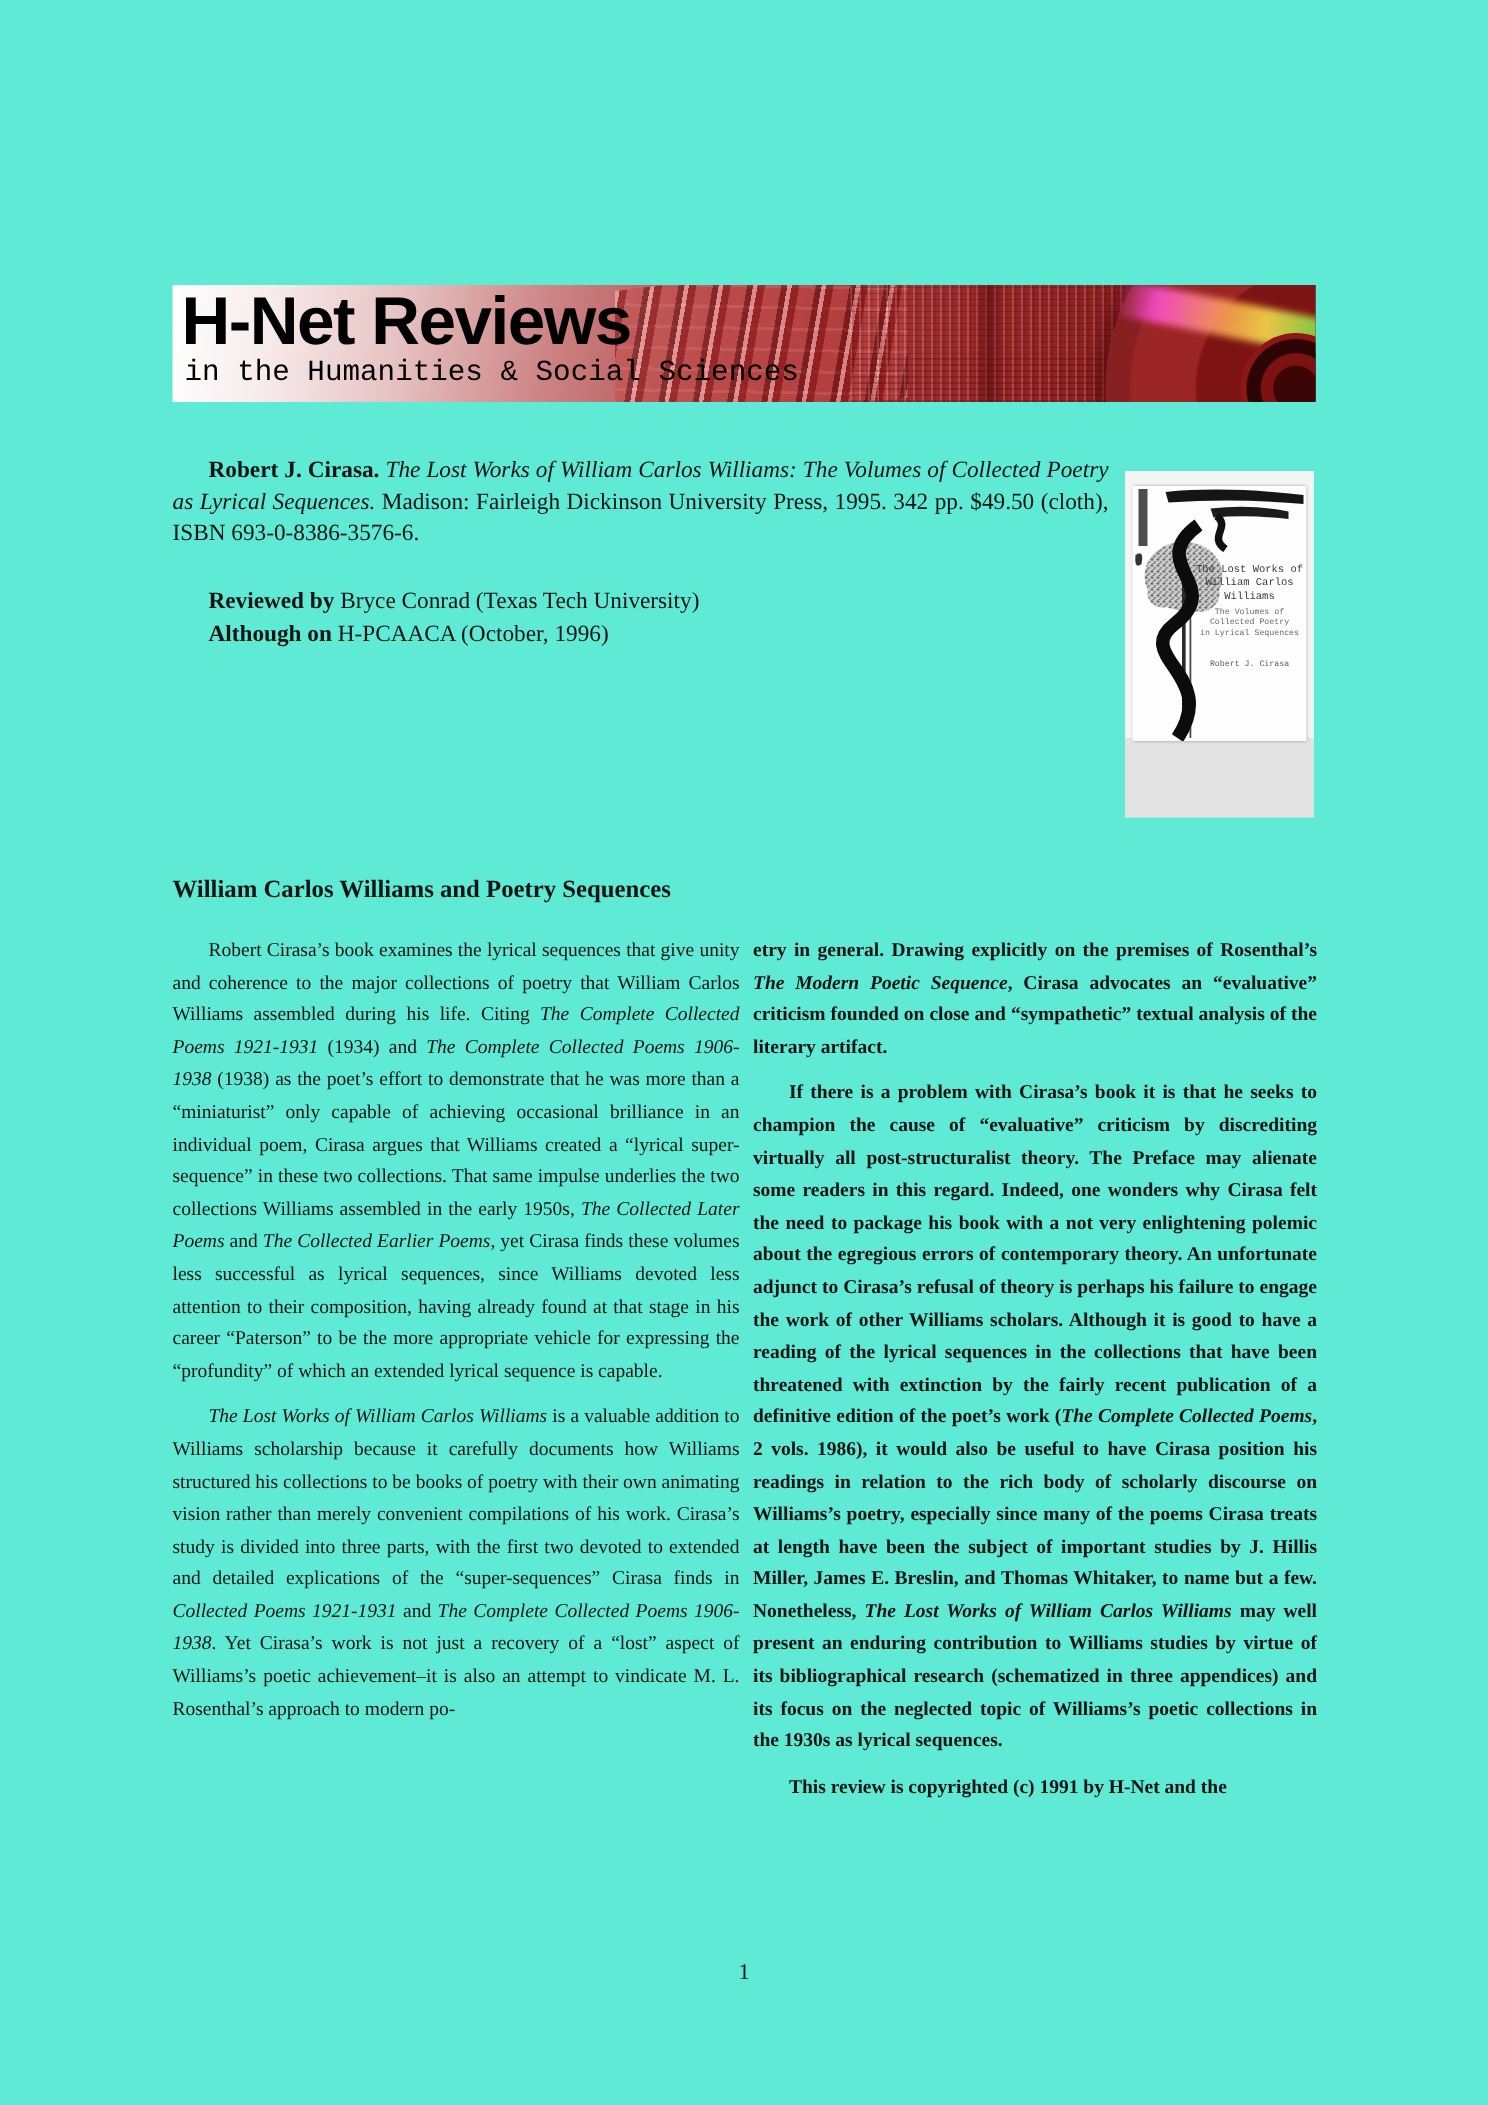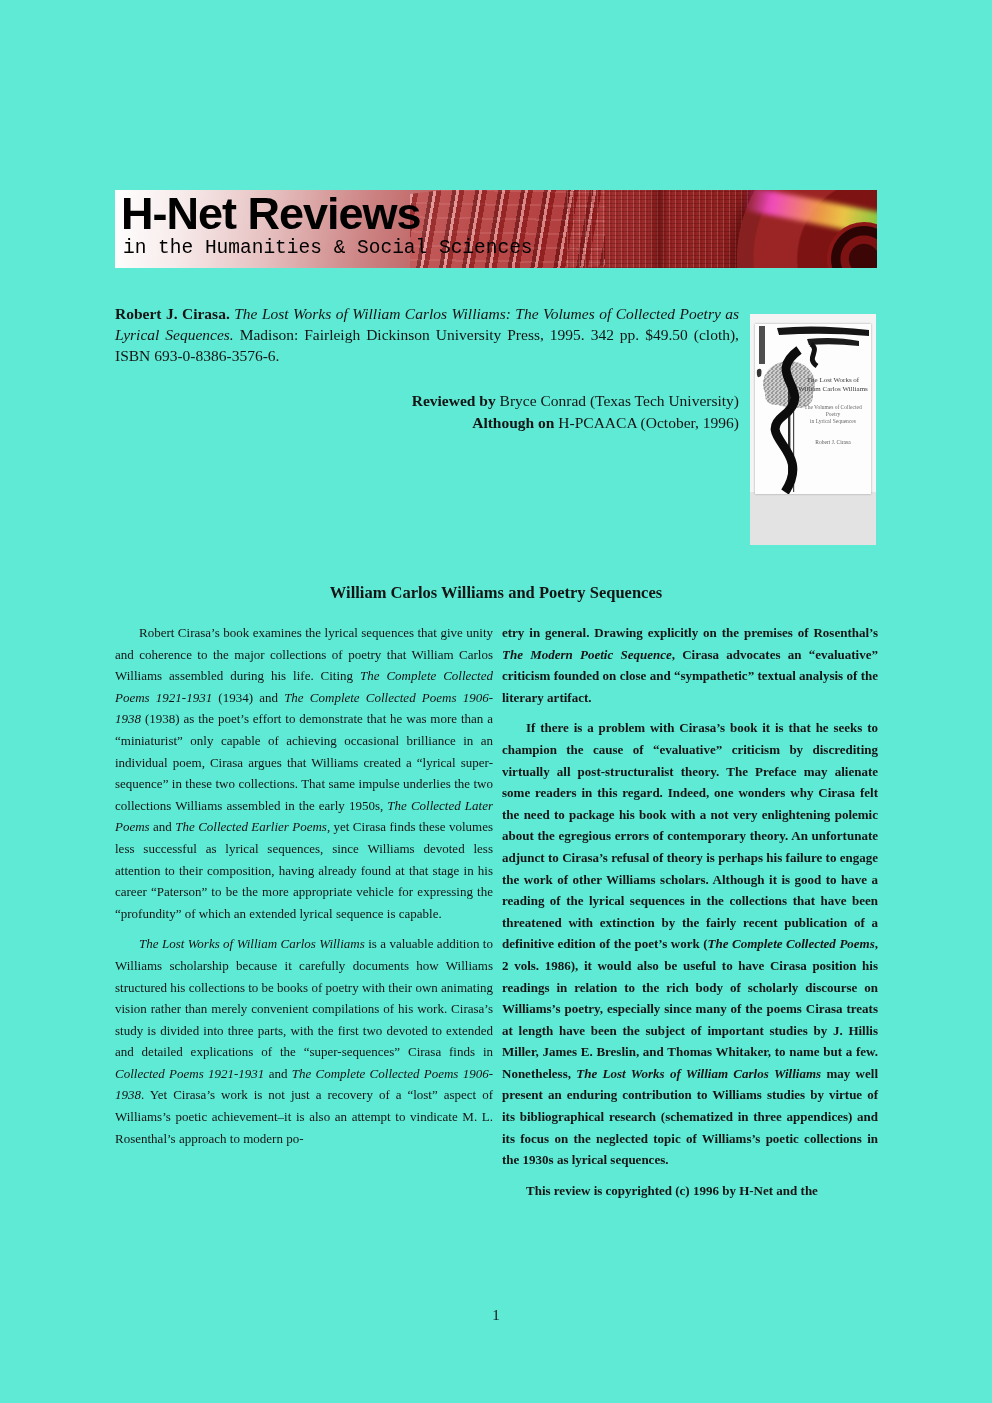--- a/index.html
+++ b/index.html
@@ -2,21 +2,21 @@
 <html><head>
 <meta charset="utf-8">
 <style>
   html,body { margin:0; padding:0; background:#888; }
   .page {
     position:relative; width:992px; height:1403px; margin:0 auto;
     background:#5eead4; overflow:hidden;
     font-family:"Liberation Serif", serif; color:#141414;
   }
   .it { font-style:italic; }
-  .bd { font-weight:bold; }
+  .bd { font-weight:bold;margin-left:24px; }
 
   
   .banner {
     position:absolute; left:115px; top:190px; width:762px; height:78px;
     overflow:hidden;
     background:linear-gradient(97deg,#ffffff 0%,#f7eaea 9%,#e7c2c2 20%,#cd8484 33%,
       #b54f4f 47%,#a23232 60%,#912222 73%,#821818 86%,#761212 100%);
   }
   .banner-keyboard {
     position:absolute; left:295px; top:-8px; width:195px; height:95px;
@@ -58,40 +58,40 @@
     position:absolute; left:8px; top:47px; z-index:3;
     font-family:Liberation Mono, monospace; font-size:19.5px; color:#000;
   }
 
   
   .citation {
     position:absolute; left:115px; top:303px; width:624px;
     font-size:15.5px; line-height:21px; text-align:justify;
   }
   .review-meta { position:absolute; left:115px; top:390px; width:624px;
-    font-size:15.5px; line-height:21.5px;text-align:right; }
+    font-size:15.5px; line-height:21.5px; }
 
   
   .cover-scan {
     position:absolute; left:750px; top:314px; width:126px; height:231px;
     background:linear-gradient(#f4f4f4 0 77%, #e3e3e3 77% 100%);
   }
   .cover-book {
     position:absolute; left:5px; top:10px; width:116px; height:170px;
-    background:#fdfdfd; box-shadow:0 0 2px rgba(0,0,0,.35);
+    background:#fdfdfd; box-shadow:0 0 2px rgba(0,0,0,.35);font-family:Liberation Mono, monospace;
   }
   .cover-art { position:absolute; left:0; top:0; }
   .cover-text { position:absolute; left:42px; right:2px; text-align:center; color:#3c3c3c; }
   .cover-title-block { top:52px; font-size:7px; line-height:9px; }
   .cover-subtitle-block { top:80px; font-size:5.5px; line-height:7px; color:#6a6a6a; }
   .cover-author-block { top:115px; font-size:5.5px; color:#5a5a5a; }
 
   
   .article-heading {
-    position:absolute; left:115px; top:583px; width:762px; text-align:center;
+    position:absolute; left:115px; top:583px; width:762px; text-align:left;
     font-weight:700; font-size:16.5px;
   }
   .column { position:absolute; top:622px; }
   .column-left  { left:115px; width:378px; }
   .column-right { left:502px; width:376px;font-weight:bold; }
   .body-para {
     margin:0 0 9px 0; font-size:13px; line-height:21.6px;
     text-align:justify; hyphens:none;
   }
   .body-para.indent { text-indent:24px; }
@@ -165,18 +165,18 @@
 
   <div class="article-heading">William Carlos Williams and Poetry Sequences</div>
 
   <div class="column column-left">
       <p class="body-para indent"><span>Robert Cirasa’s book examines the lyrical sequences that give unity and coherence to the major collections of poetry that William Carlos Williams assembled during his life.  Citing </span><span class="it">The Complete Collected Poems 1921-1931</span><span> (1934) and </span><span class="it">The Complete Collected Poems 1906-1938</span><span> (1938) as the poet’s effort to demonstrate that he was more than a “miniaturist” only capable of achieving occasional brilliance in an individual poem, Cirasa argues that Williams created a “lyrical super-sequence” in these two collections.  That same impulse underlies the two collections Williams assembled in the early 1950s, </span><span class="it">The Collected Later Poems</span><span> and </span><span class="it">The Collected Earlier Poems</span><span>, yet Cirasa finds these volumes less successful as lyrical sequences, since Williams devoted less attention to their composition, having already found at that stage in his career “Paterson” to be the more appropriate vehicle for expressing the “profundity” of which an extended lyrical sequence is capable.</span></p>
       <p class="body-para indent"><span class="it">The Lost Works of William Carlos Williams</span><span> is a valuable addition to Williams scholarship because it carefully documents how Williams structured his collections to be books of poetry with their own animating vision rather than merely convenient compilations of his work. Cirasa’s study is divided into three parts, with the first two devoted to extended and detailed explications of the “super-sequences” Cirasa finds in </span><span class="it">Collected Poems 1921-1931</span><span> and </span><span class="it">The Complete Collected Poems 1906-1938</span><span>.  Yet Cirasa’s work is not just a recovery of a “lost” aspect of Williams’s poetic achievement–it is also an attempt to vindicate M. L. Rosenthal’s approach to modern po-</span></p>
     </div>
   <div class="column column-right">
       <p class="body-para"><span>etry in general.  Drawing explicitly on the premises of Rosenthal’s </span><span class="it">The Modern Poetic Sequence</span><span>, Cirasa advocates an “evaluative” criticism founded on close and “sympathetic” textual analysis of the literary artifact.</span></p>
       <p class="body-para indent"><span>If there is a problem with Cirasa’s book it is that he seeks to champion the cause of “evaluative” criticism by discrediting virtually all post-structuralist theory.  The Preface may alienate some readers in this regard.  Indeed, one wonders why Cirasa felt the need to package his book with a not very enlightening polemic about the egregious errors of contemporary theory.  An unfortunate adjunct to Cirasa’s refusal of theory is perhaps his failure to engage the work of other Williams scholars. Although it is good to have a reading of the lyrical sequences in the collections that have been threatened with extinction by the fairly recent publication of a definitive edition of the poet’s work (</span><span class="it">The Complete Collected Poems</span><span>, 2 vols.  1986), it would also be useful to have Cirasa position his readings in relation to the rich body of scholarly discourse on Williams’s poetry, especially since many of the poems Cirasa treats at length have been the subject of important studies by J. Hillis Miller, James E. Breslin, and Thomas Whitaker, to name but a few.  Nonetheless, </span><span class="it">The Lost Works of William Carlos Williams</span><span> may well present an enduring contribution to Williams studies by virtue of its bibliographical research (schematized in three appendices) and its focus on the neglected topic of Williams’s poetic collections in the 1930s as lyrical sequences.</span></p>
-      <p class="body-para indent"><span>This review is copyrighted (c) 1996 by H-Net and the</span></p>
+      <p class="body-para indent"><span>This review is copyrighted (c) 1991 by H-Net and the</span></p>
     </div>
 
   <div class="page-number">1</div>
 
 </div>
 
 </body></html>

